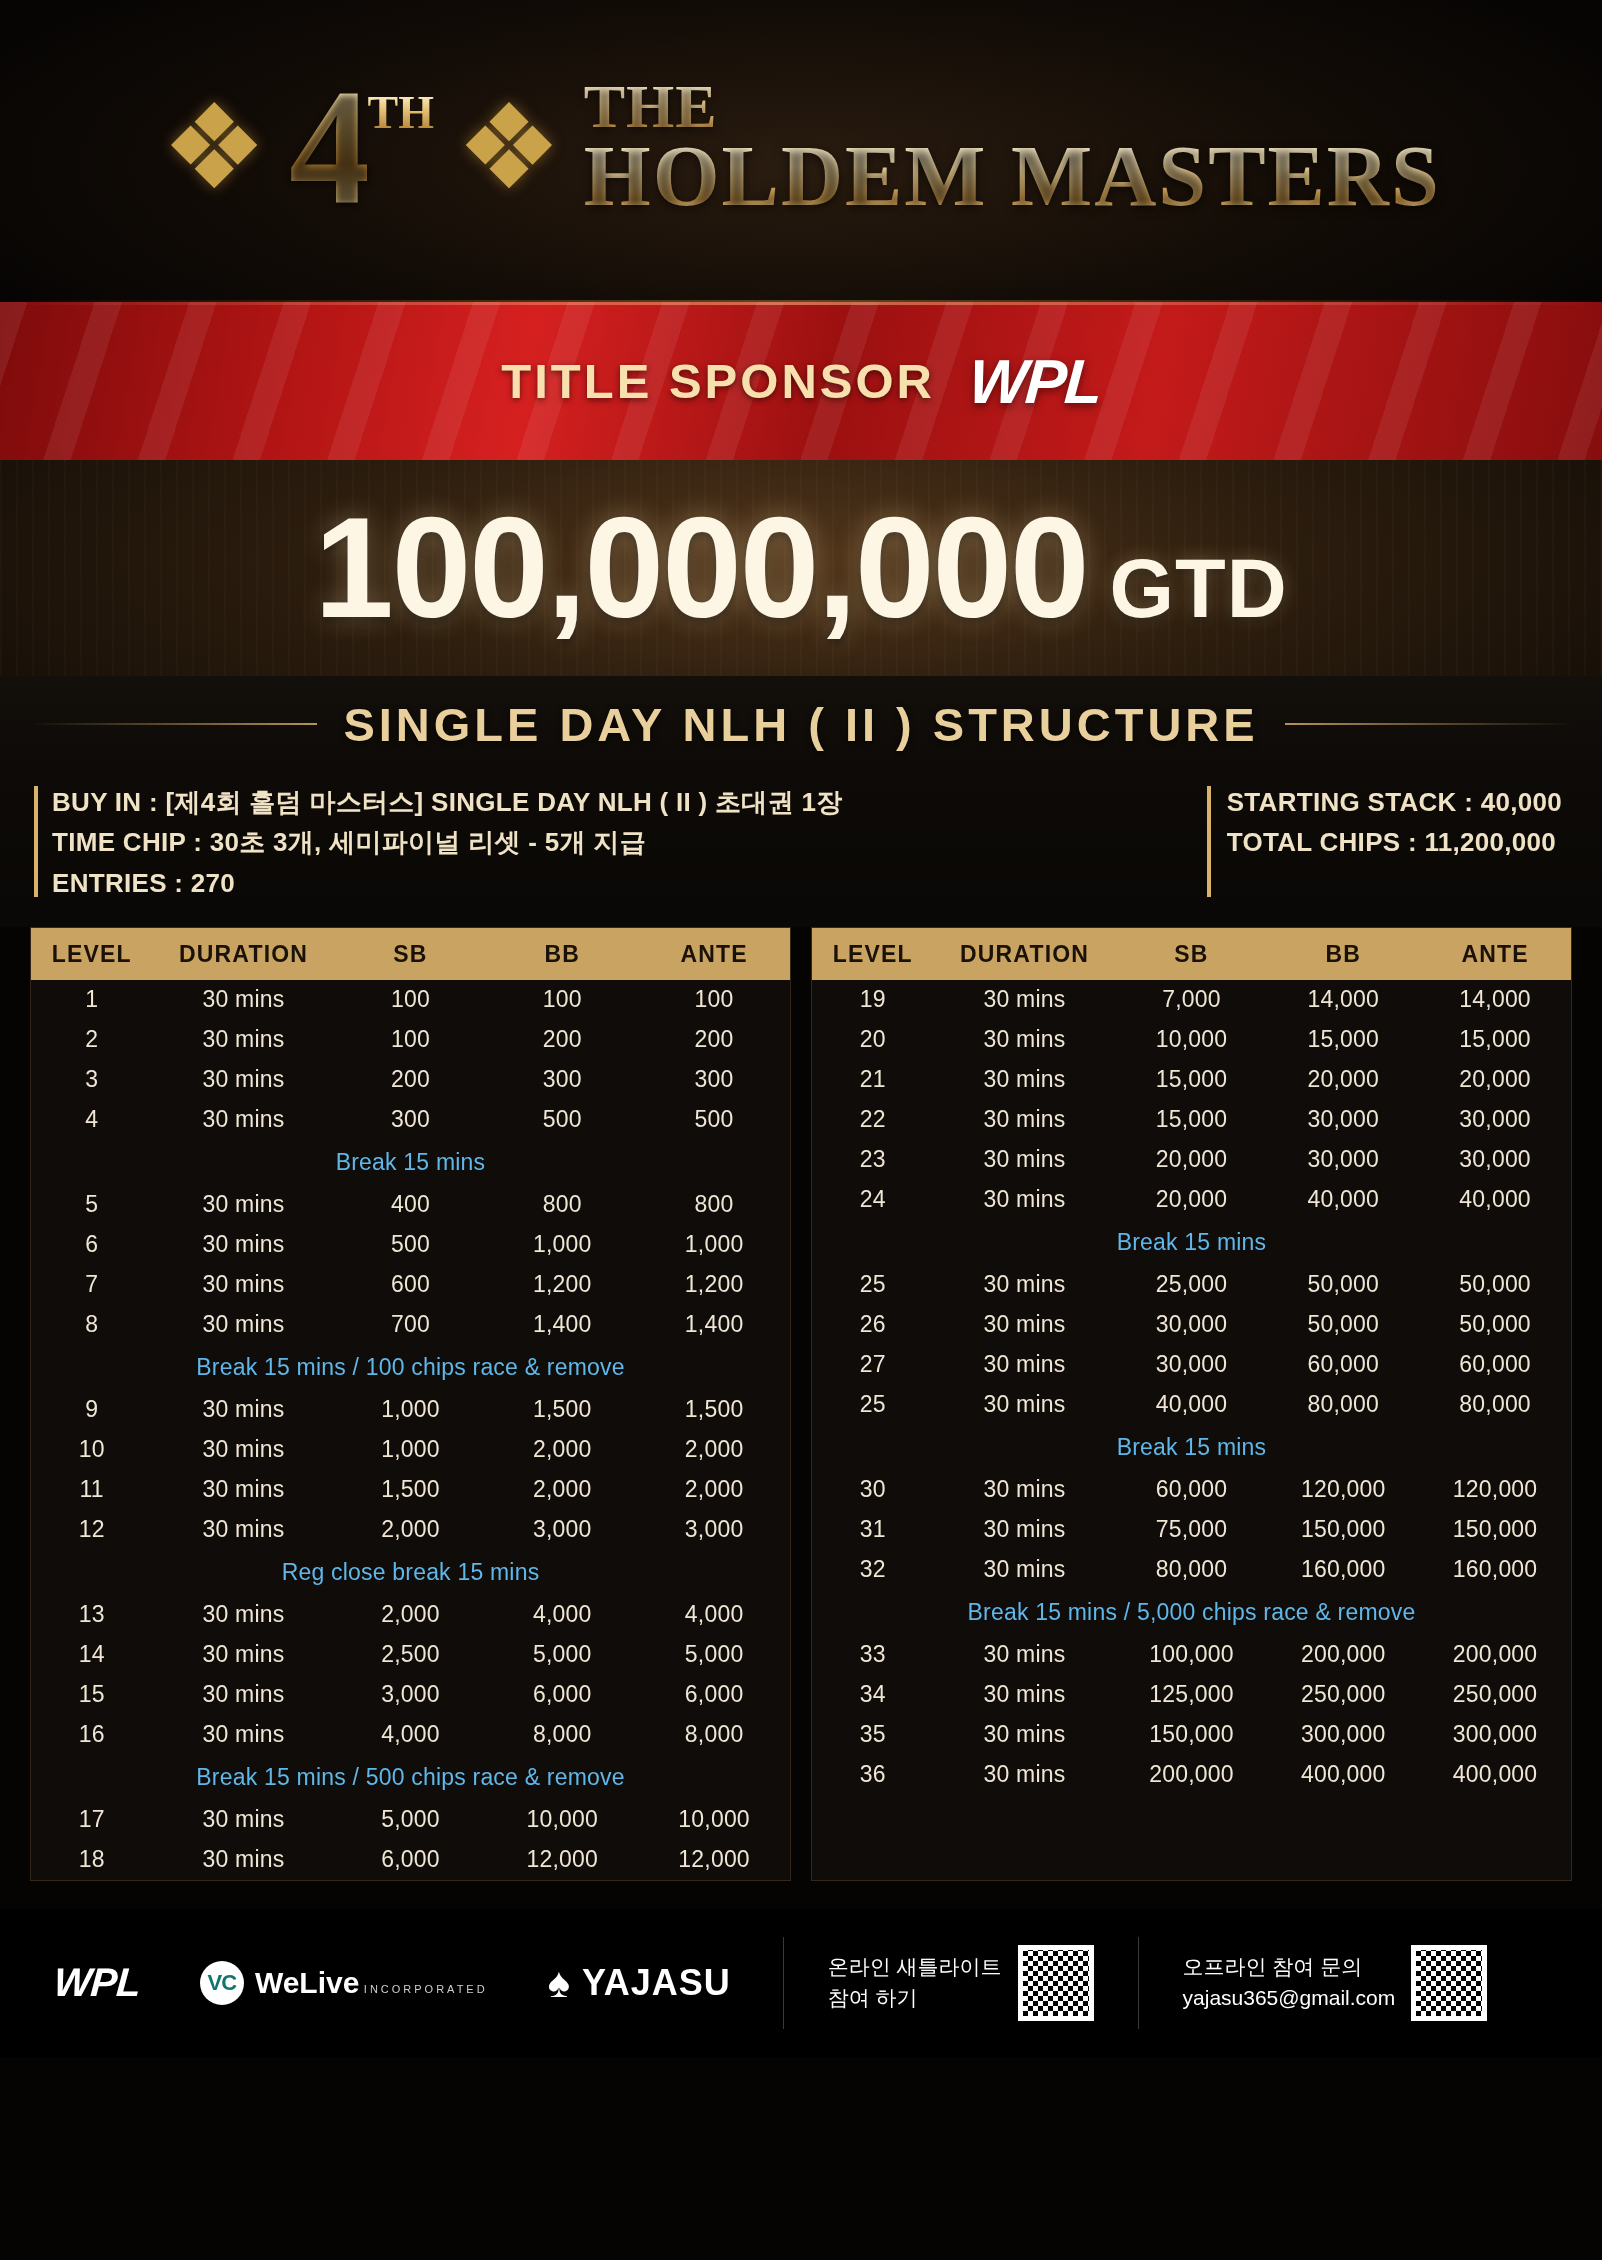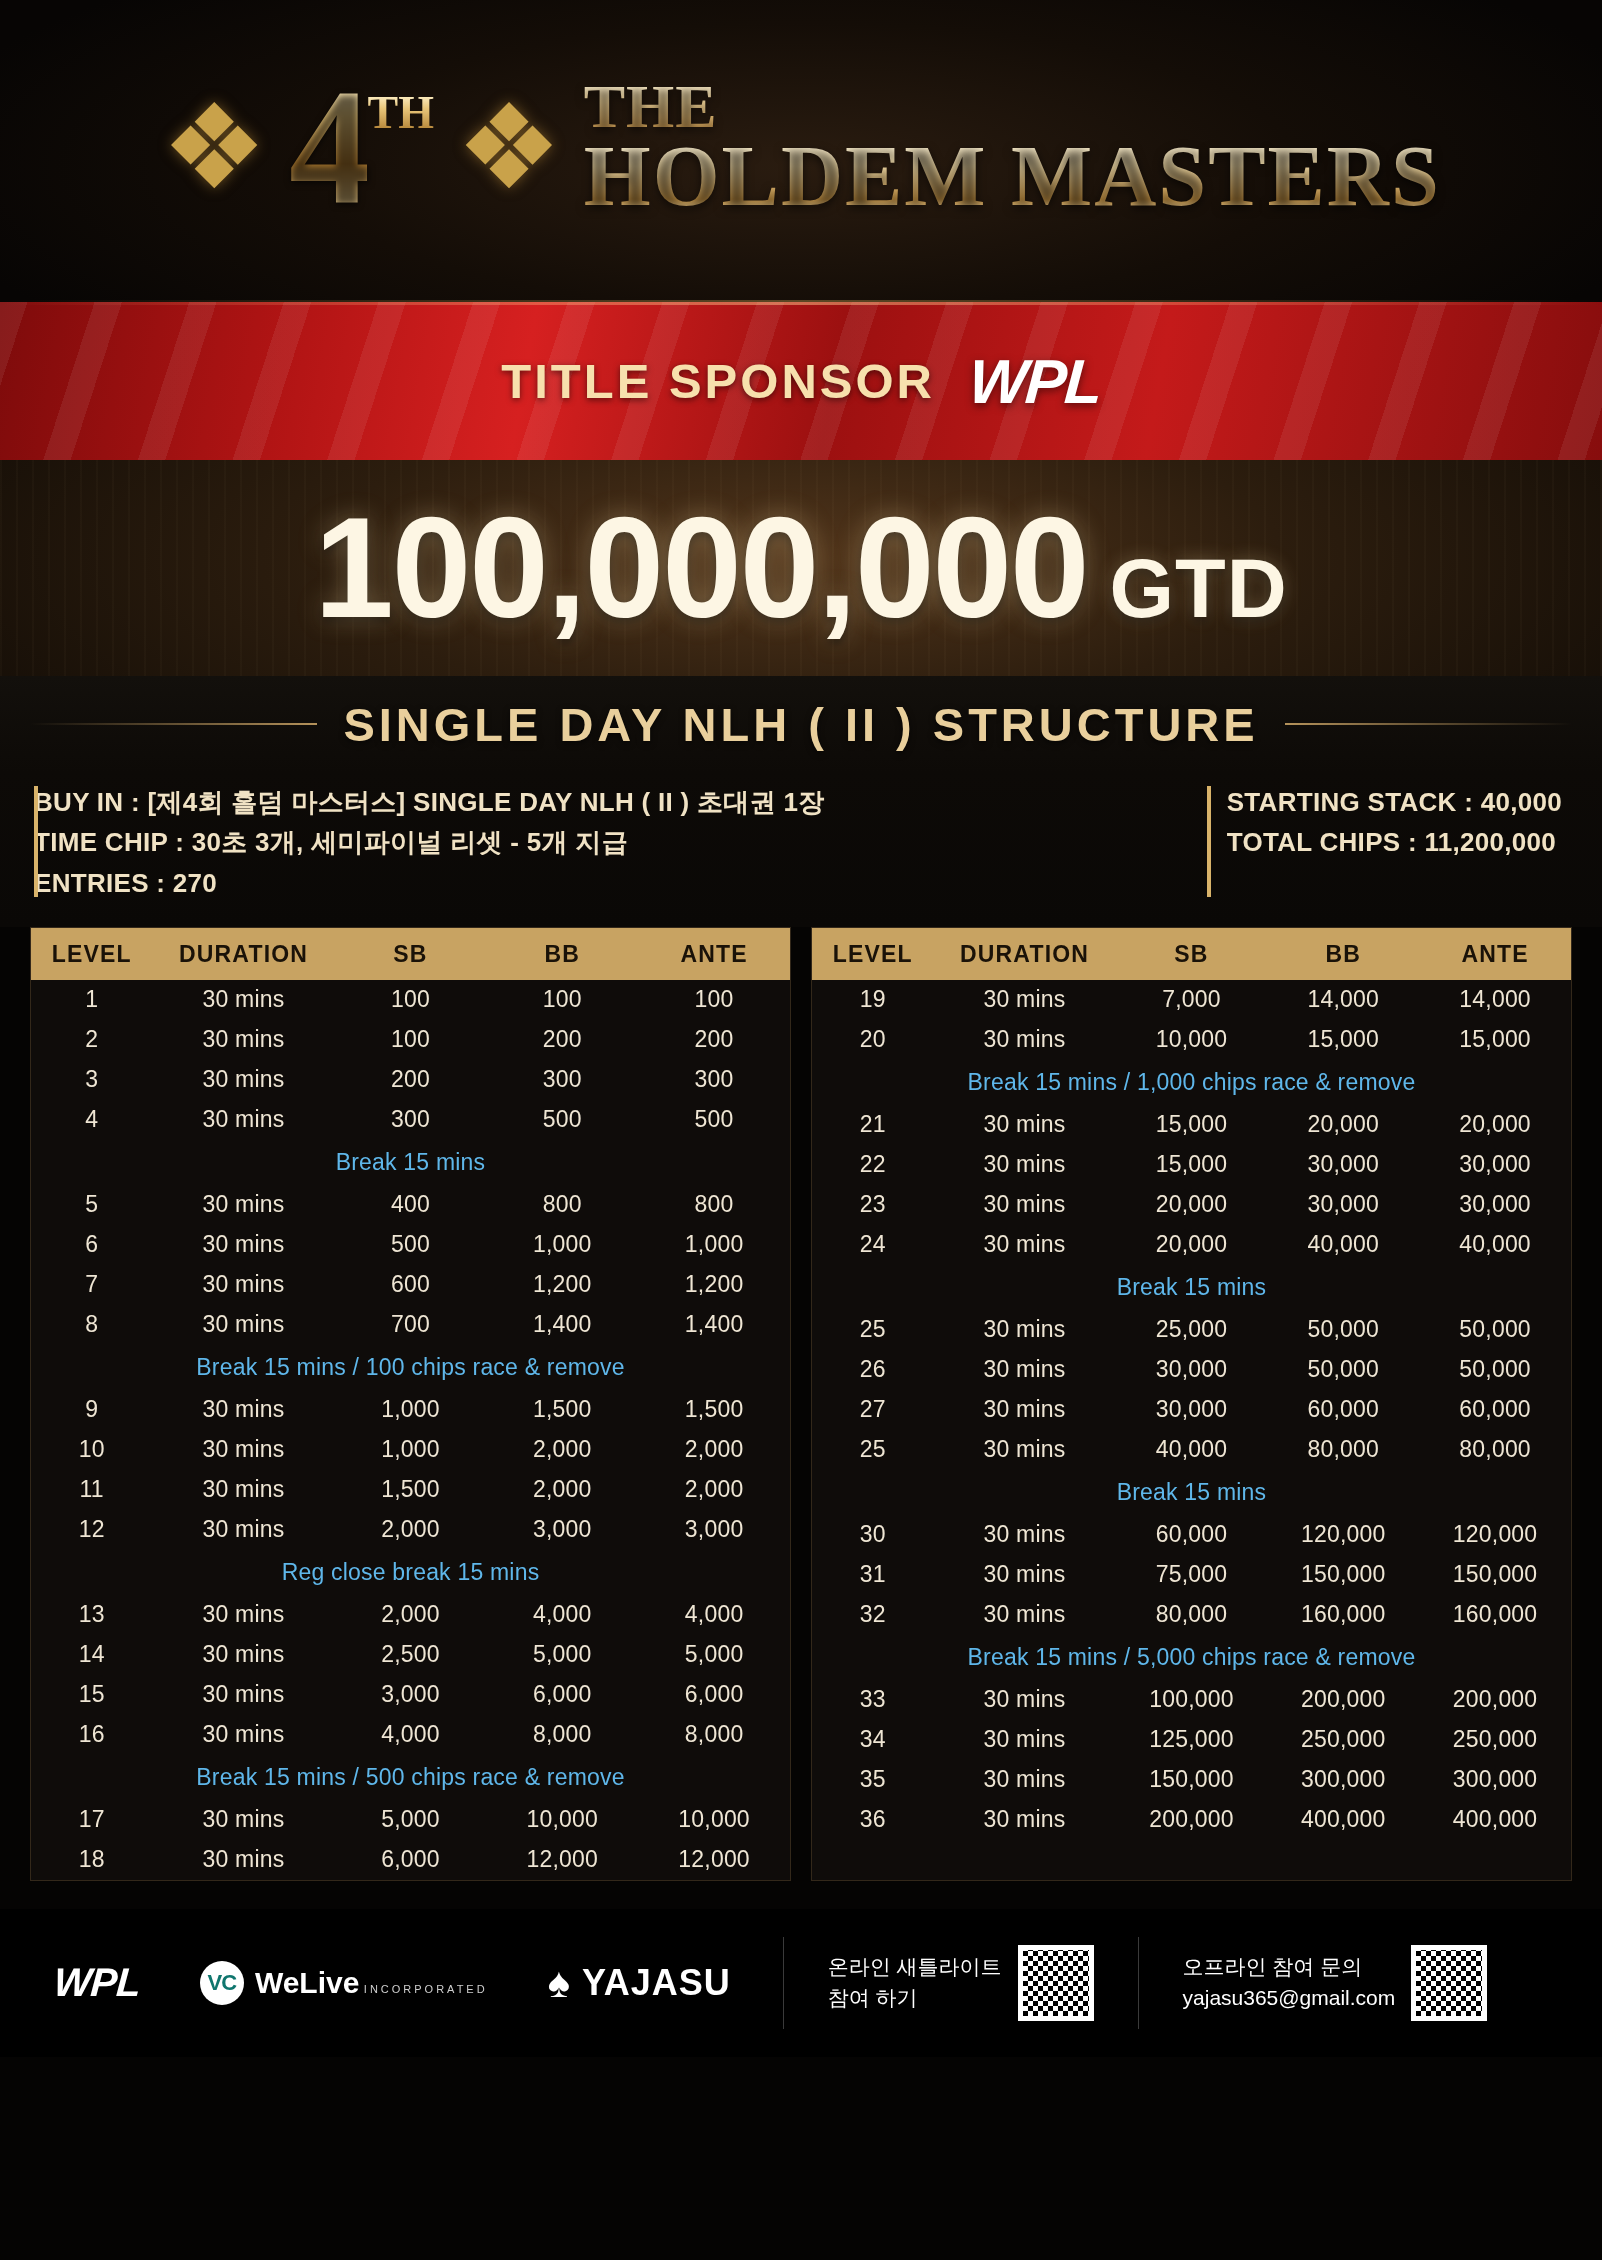--- a/index.html
+++ b/index.html
@@ -219,21 +219,21 @@
 
   
   .info {
     position: relative;
     display: flex;
     justify-content: space-between;
     padding: 10px 34px 24px 34px;
     background: linear-gradient(180deg, #0d0a07 0%, #0a0806 100%);
   }
   .info-left, .info-right { position: relative; }
-  .info-left { }
+  .info-left { padding-left: 18px; }
   .info-right { padding-left: 20px; padding-right: 6px; }
   .info-left::before, .info-right::before {
     content: "";
     position: absolute;
     left: 0; top: 4px; bottom: 6px;
     width: 4px;
     background: #d9b36a;
   }
   .info-line {
     font-size: 26px;
@@ -609,23 +609,20 @@
               <td>14,000</td>
               <td>14,000</td>
             </tr>
             <tr>
               <td>20</td>
               <td>30 mins</td>
               <td>10,000</td>
               <td>15,000</td>
               <td>15,000</td>
             </tr>
-            <tr class="break">
-              <td colspan="5">Break 15 mins / 1,000 chips race &amp; remove</td>
-            </tr>
             <tr>
               <td>21</td>
               <td>30 mins</td>
               <td>15,000</td>
               <td>20,000</td>
               <td>20,000</td>
             </tr>
             <tr>
               <td>22</td>
               <td>30 mins</td>

